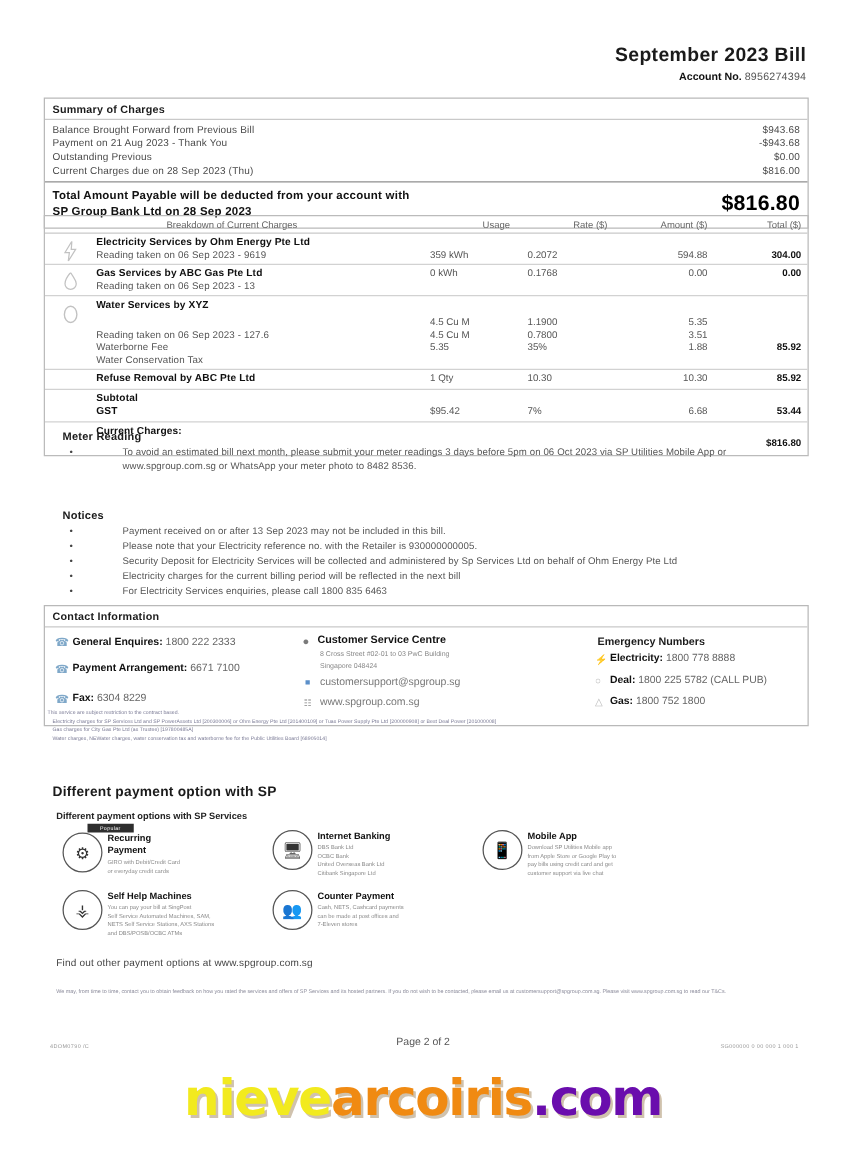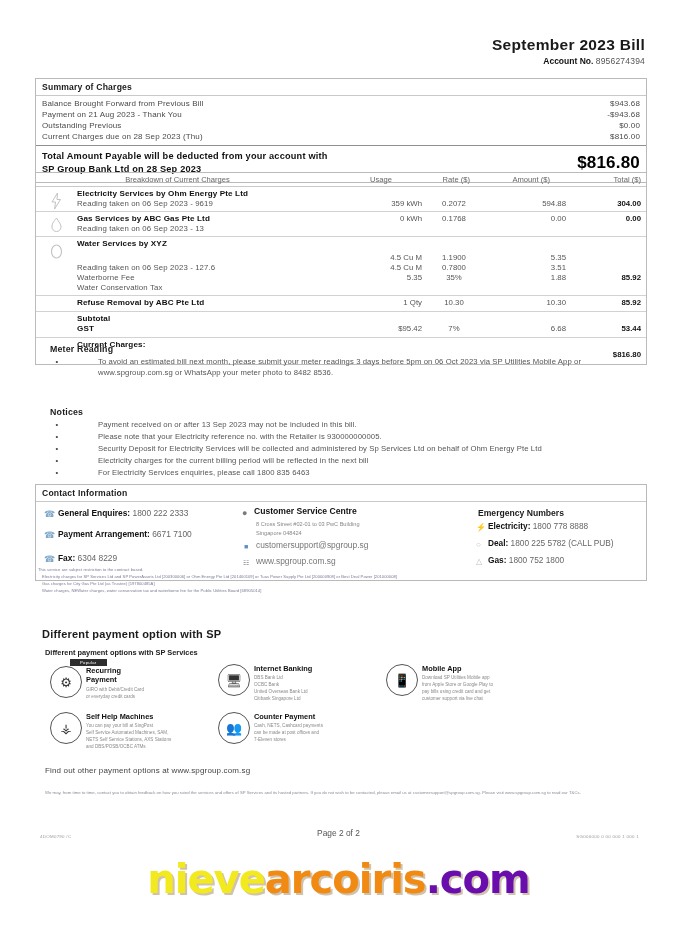--- a/index.html
+++ b/index.html
@@ -43,28 +43,28 @@
   .total-bar .t-text{flex:1;font-size:9.2px;font-weight:bold;color:#111;line-height:1.45;letter-spacing:.2px;}
   .total-bar .t-amt{font-size:17px;font-weight:bold;color:#000;white-space:nowrap;letter-spacing:.2px;}
 
   
   .bd{position:absolute;left:35px;top:172px;width:610px;border:1px solid #bbb;}
   .bd-head{display:flex;font-size:7.6px;color:#666;padding:2px 5px;border-bottom:1px solid #c9c9c9;}
   .bd-head .c0{flex:1;text-align:center;}
   .bd-head .c1{width:78px;text-align:right;}
   .bd-head .c2{width:78px;text-align:right;}
   .bd-head .c3{width:80px;text-align:right;}
-  .bd-head .c4{width:91px;text-align:right;}
+  .bd-head .c4{width:75px;text-align:right;}
   .bd-sec{position:relative;border-bottom:1px solid #d2d2d2;}
   .bd-sec.last{border-bottom:none;}
   .bd-line{display:flex;font-size:7.8px;padding:0 5px;min-height:10px;align-items:flex-start;}
   .bd-line .c0{flex:1;padding-left:36px;color:#555;letter-spacing:.12px;}
   .bd-line .c0.strong{font-weight:bold;color:#101010;font-size:8.1px;}
-  .bd-line .c1{width:78px;text-align:right;color:#555;}
-  .bd-line .c2{width:64px;text-align:center;color:#555;}
+  .bd-line .c1{width:78px;text-align:left;color:#555;}
+  .bd-line .c2{width:64px;text-align:left;color:#555;}
   .bd-line .c3{width:80px;text-align:right;color:#555;}
   .bd-line .c4{width:75px;text-align:right;color:#111;font-weight:bold;}
   .bd-ico{position:absolute;left:8px;top:6px;width:24px;text-align:center;color:#b9b9b9;}
 
   
   .sec-h{font-size:8.8px;font-weight:bold;color:#1b1b1b;letter-spacing:.2px;}
   .bul{display:flex;font-size:7.7px;color:#555;line-height:1.42;margin-top:1px;letter-spacing:.1px;}
   .bul .dot{width:14px;text-align:center;color:#444;flex:none;}
   .bul .tx{flex:1;margin-left:34px;}
 

